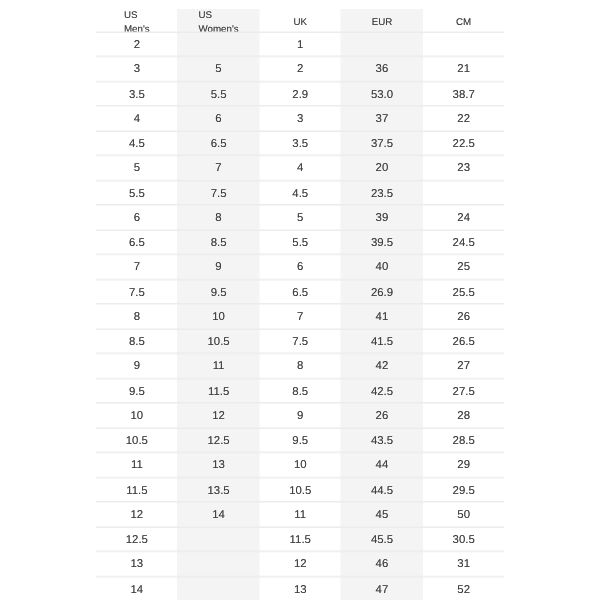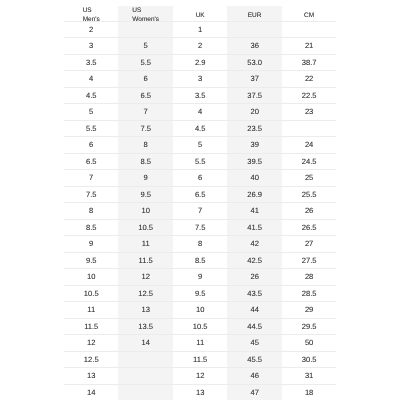--- a/index.html
+++ b/index.html
@@ -273,15 +273,15 @@
       <div class="cell">12</div>
       <div class="cell">46</div>
       <div class="cell">31</div>
     </div>
     <div class="gridline" style="top:383.516px"></div>
     <div class="row datarow" style="top:384.516px">
       <div class="cell">14</div>
       <div class="cell"></div>
       <div class="cell">13</div>
       <div class="cell">47</div>
-      <div class="cell">18</div>
+      <div class="cell">52</div>
     </div>
 </div>
 
 </body></html>

